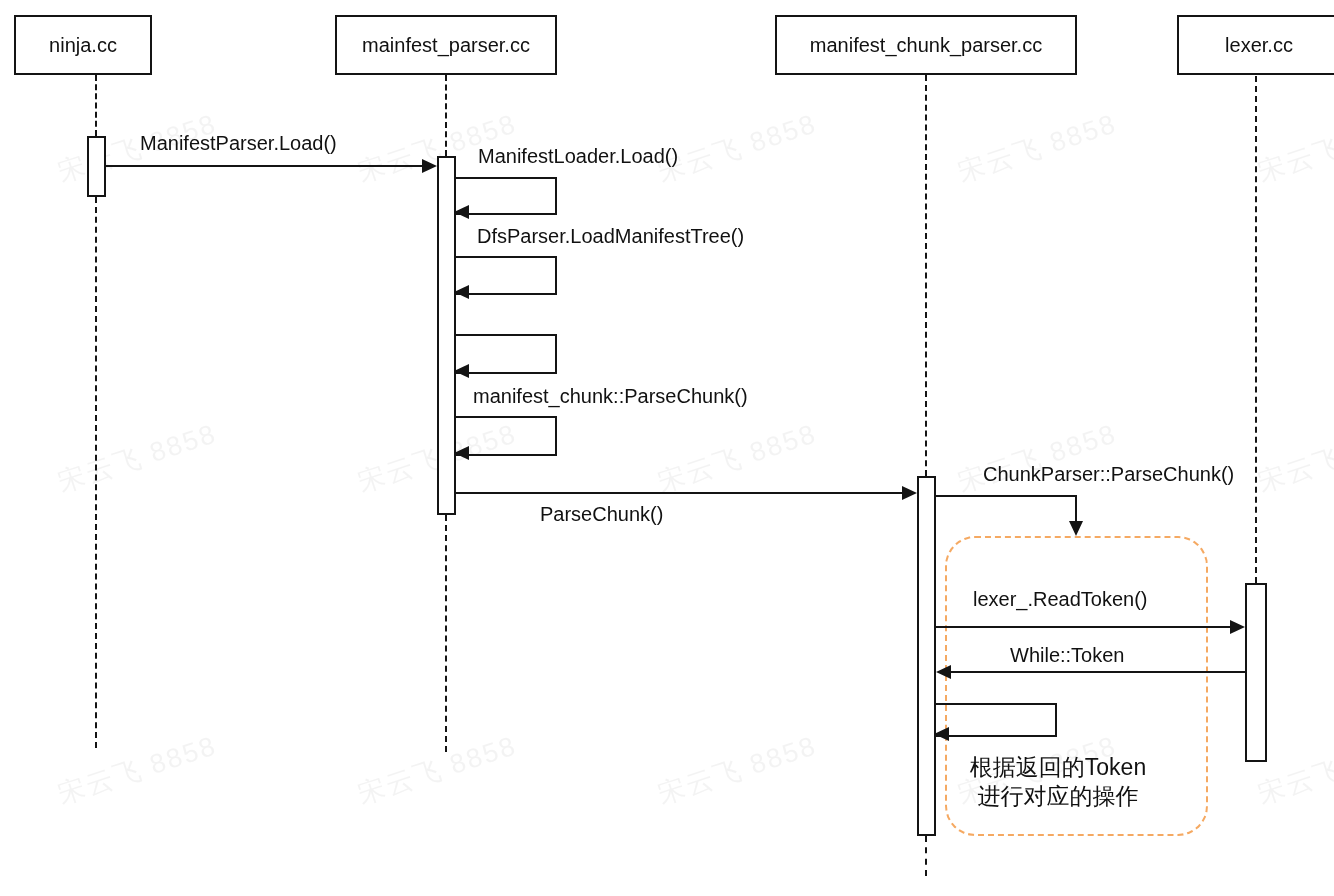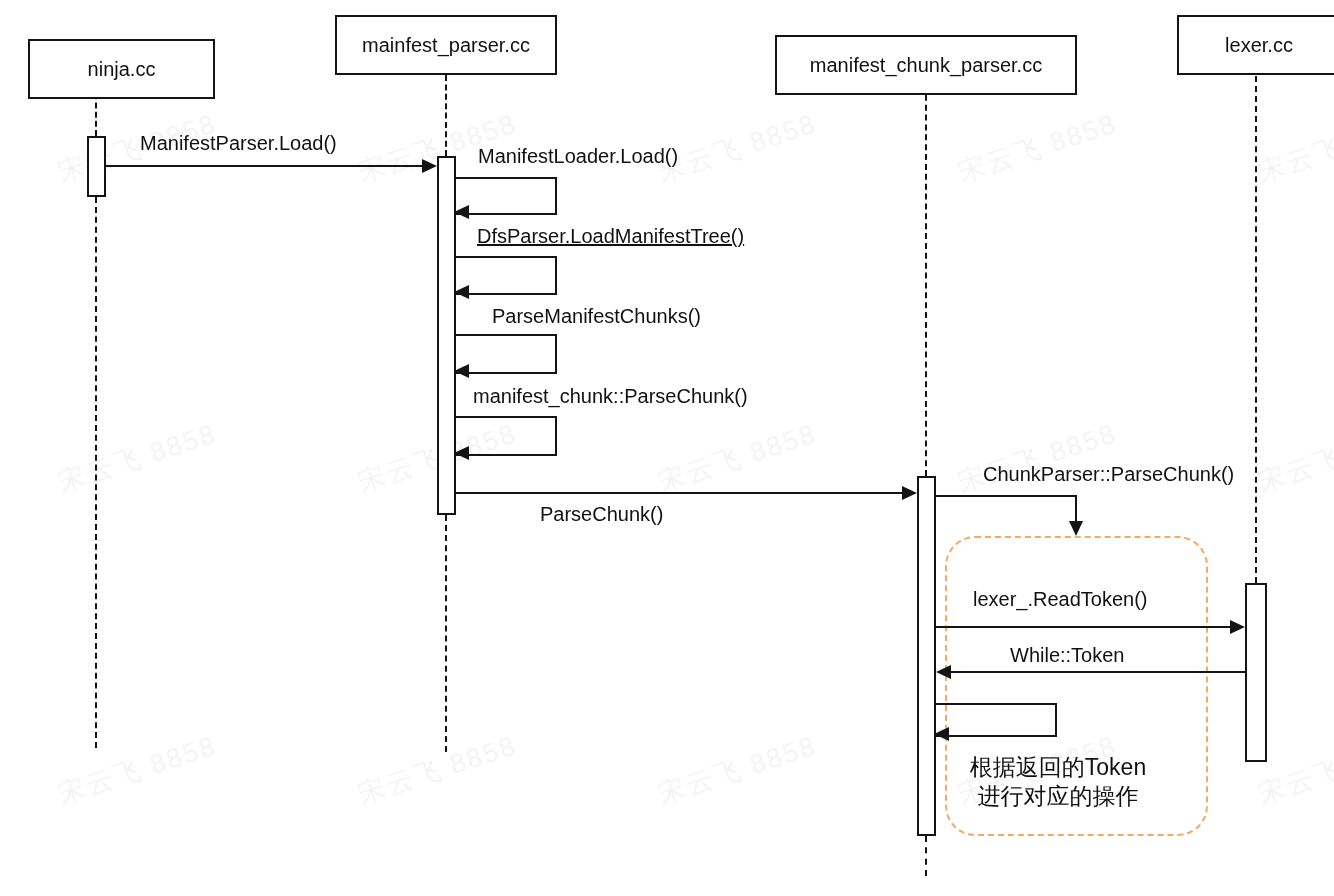--- a/index.html
+++ b/index.html
@@ -64,23 +64,23 @@
   <div class="wm" style="left:355px; top:440px;">宋云飞 8858</div>
   <div class="wm" style="left:655px; top:440px;">宋云飞 8858</div>
   <div class="wm" style="left:955px; top:440px;">宋云飞 8858</div>
   <div class="wm" style="left:1255px;top:440px;">宋云飞 8858</div>
   <div class="wm" style="left:55px;  top:752px;">宋云飞 8858</div>
   <div class="wm" style="left:355px; top:752px;">宋云飞 8858</div>
   <div class="wm" style="left:655px; top:752px;">宋云飞 8858</div>
   <div class="wm" style="left:955px; top:752px;">宋云飞 8858</div>
   <div class="wm" style="left:1255px;top:752px;">宋云飞 8858</div>
 
-  <div class="pbox" style="left:28px;   width:187px;margin-top:24px;">ninja.cc</div>
+  <div class="pbox" style="left:14px;   width:138px;">ninja.cc</div>
   <div class="pbox" style="left:335px;  width:222px;">mainfest_parser.cc</div>
-  <div class="pbox" style="left:775px;  width:302px;margin-top:20px;">manifest_chunk_parser.cc</div>
+  <div class="pbox" style="left:775px;  width:302px;">manifest_chunk_parser.cc</div>
   <div class="pbox" style="left:1177px; width:164px;">lexer.cc</div>
 
   <div class="life" style="left:95px;   top:75px;  height:61px;"></div>
   <div class="life" style="left:95px;   top:197px; height:551px;"></div>
   <div class="life" style="left:445px;  top:75px;  height:81px;"></div>
   <div class="life" style="left:445px;  top:515px; height:237px;"></div>
   <div class="life" style="left:925px;  top:75px;  height:401px;"></div>
   <div class="life" style="left:925px;  top:836px; height:40px;"></div>
   <div class="life" style="left:1255px; top:76px;  height:507px;"></div>
 
@@ -91,26 +91,25 @@
 
   <div class="lbl" style="left:140px; top:132px;">ManifestParser.Load()</div>
   <div class="hl" style="left:106px; top:165px; width:318px;"></div>
   <div class="ar r" style="left:422px; top:159px;"></div>
 
   <div class="lbl" style="left:478px; top:145px;">ManifestLoader.Load()</div>
   <div class="self" style="left:456px; top:177px; width:101px; height:38px;">
     <div class="ar l"></div>
   </div>
 
-  <div class="lbl" style="left:477px; top:225px;text-decoration:underline;">DfsParser.LoadManifestTree()</div>
+  <div class="lbl" style="left:477px; top:225px;">DfsParser.LoadManifestTree()</div>
   <div class="self" style="left:456px; top:256px; width:101px; height:39px;">
     <div class="ar l"></div>
   </div>
 
-  <div class="lbl" style="left:492px; top:305px;">ParseManifestChunks()</div>
   <div class="self" style="left:456px; top:334px; width:101px; height:40px;">
     <div class="ar l"></div>
   </div>
 
   <div class="lbl" style="left:473px; top:385px;">manifest_chunk::ParseChunk()</div>
   <div class="self" style="left:456px; top:416px; width:101px; height:40px;">
     <div class="ar l"></div>
   </div>
 
   <div class="hl" style="left:456px; top:492px; width:447px;"></div>

